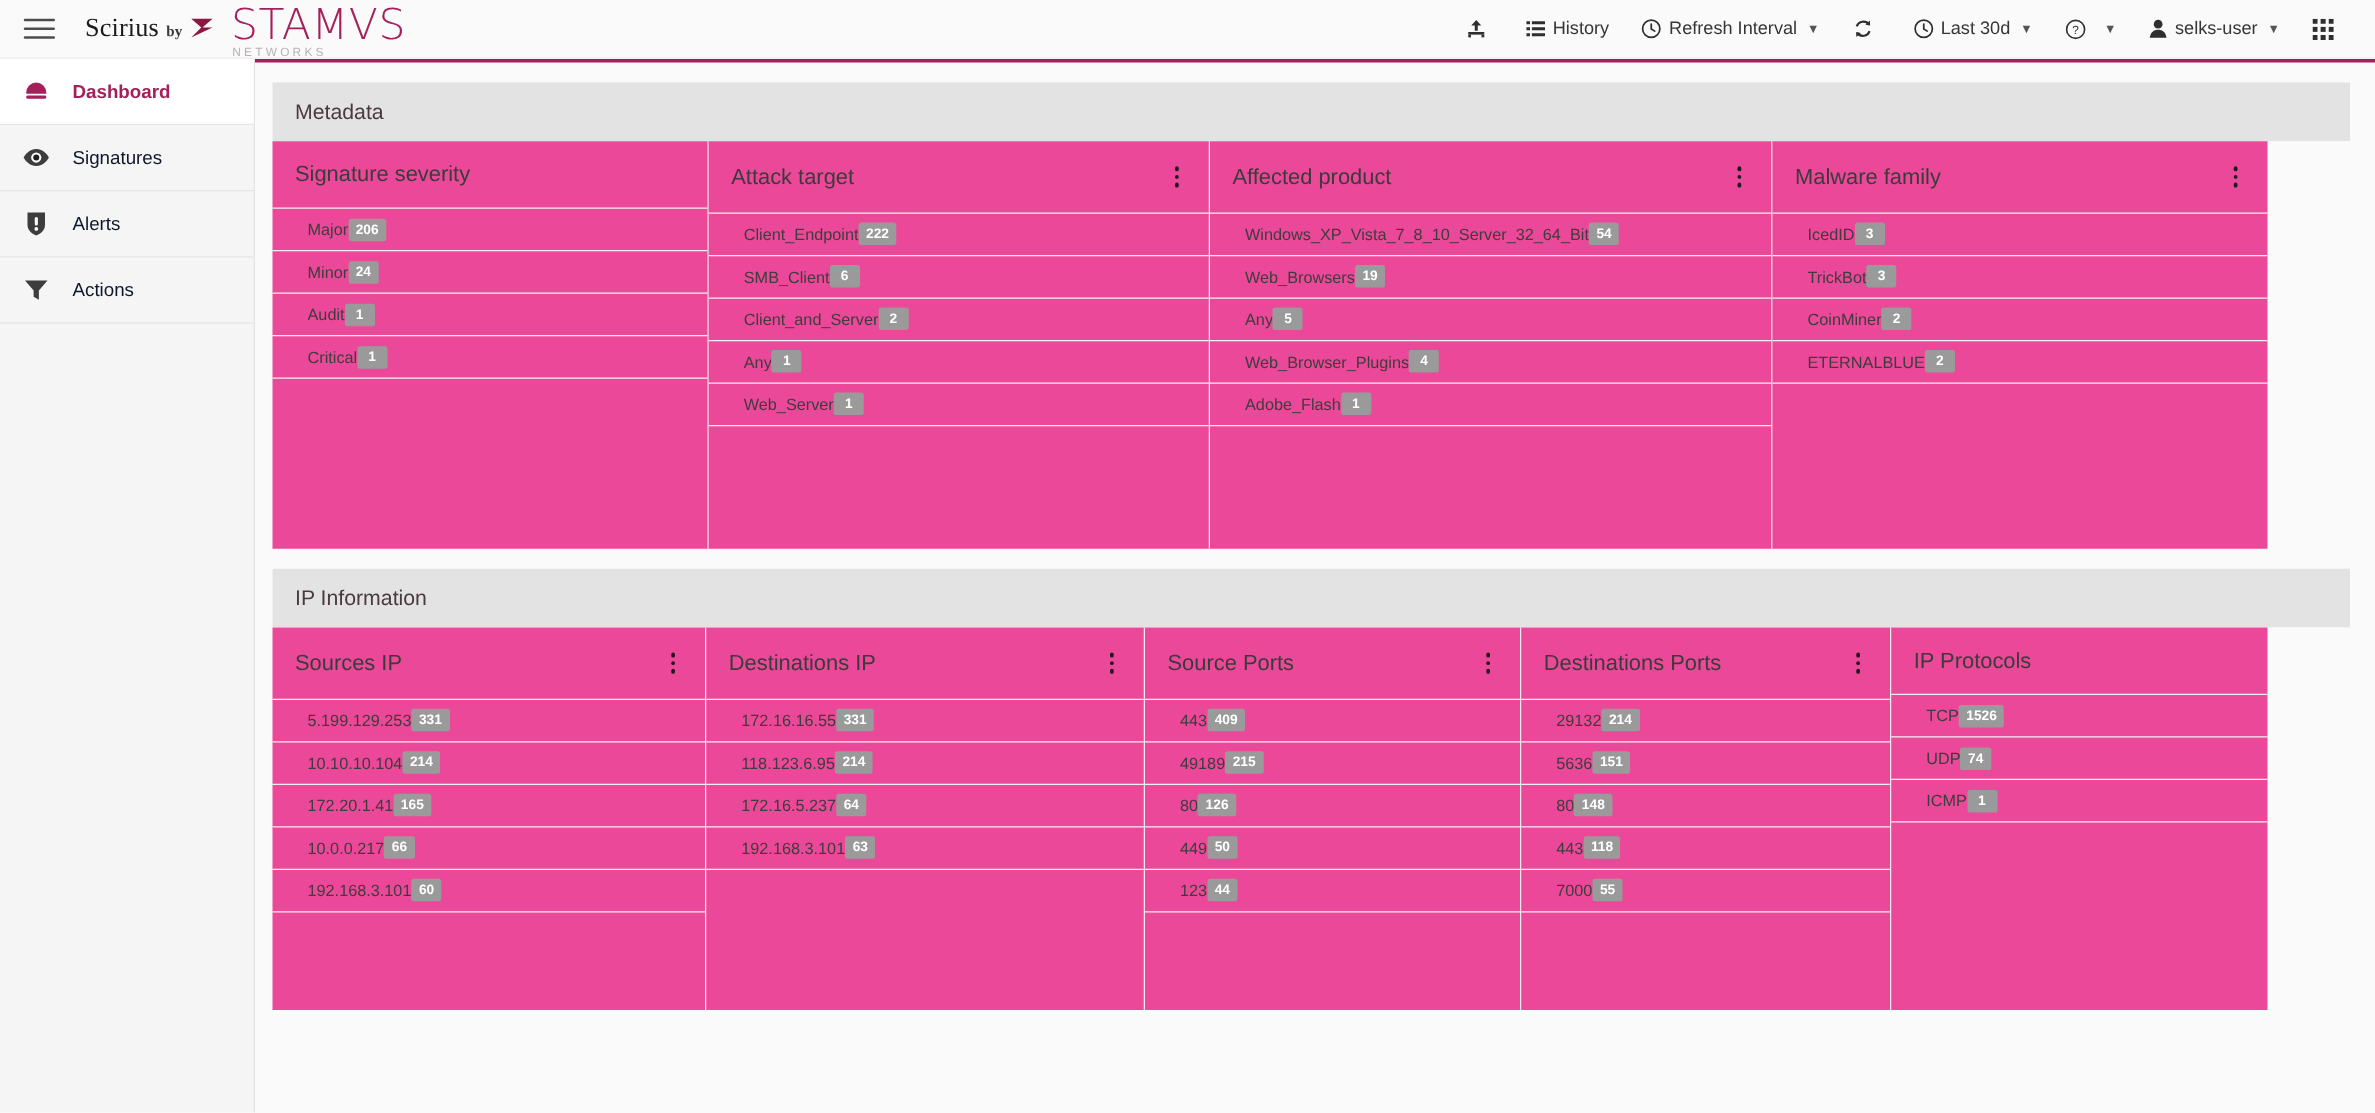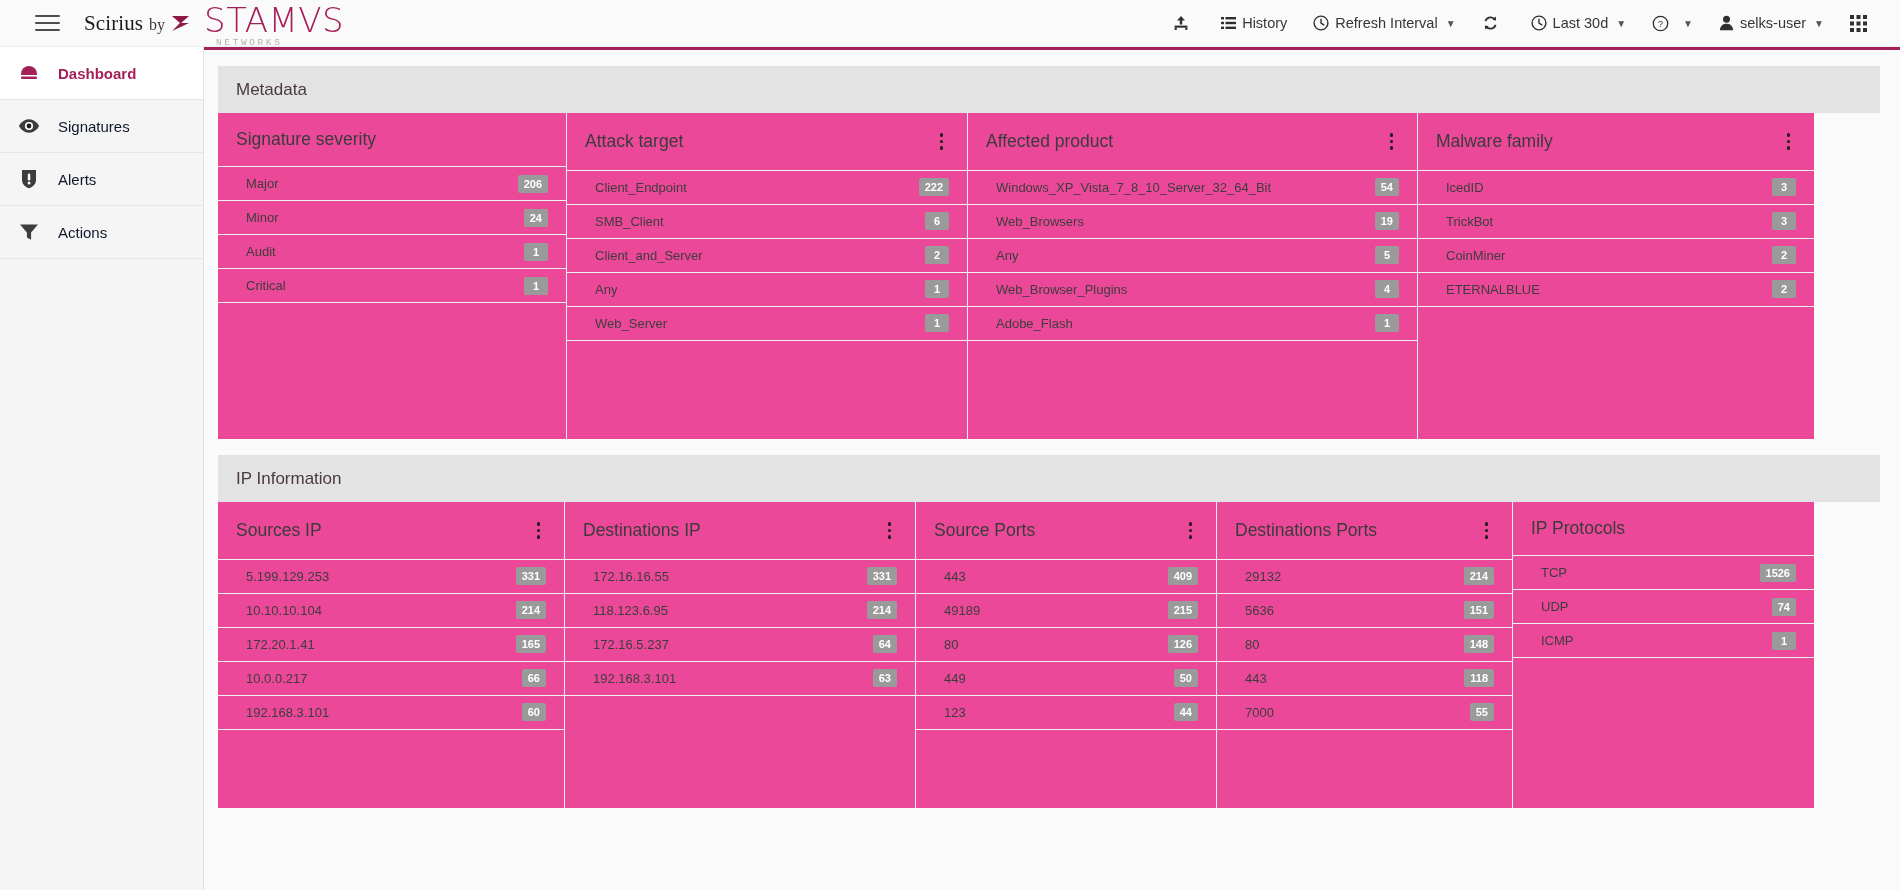--- a/index.html
+++ b/index.html
@@ -11,49 +11,48 @@
     overflow: hidden;
   }
 
   
   .topbar {
     position: absolute; top: 0; left: 0; right: 0; height: 47px;
     background: #fafafa;
     display: flex; align-items: center;
     border-bottom: 1px solid #ededed;
     z-index: 20;
-    padding-left: 16px;
   }
   .hamburger {
     width: 62px; height: 46px;
     display: flex; flex-direction: column; align-items: center; justify-content: center;
     gap: 5px; cursor: pointer;
   }
   .hamburger span { display:block; width: 25px; height: 2px; background: #4d4d4d; border-radius: 1px; }
 
   .brand { display: flex; align-items: baseline; gap: 6px; margin-left: 6px; }
   .brand-scirius {
     font-family: "Liberation Serif", serif;
     font-size: 21px; color: #1b1b1b; letter-spacing: .1px;
   }
-  .brand-by { font-family:"Liberation Serif", serif; font-size: 16px; color: #3a3a3a; }
+  .brand-by { font-family:"Liberation Serif", serif; font-size: 12px; color: #3a3a3a; font-weight: bold; }
   .brand-logo-mark {
     display:inline-block; width: 26px; height: 19px; position: relative; top: 3px;
     margin-right: 1px;
   }
   .brand-stamus {
     display: inline-flex; flex-direction: column; line-height: 1; position: relative; top: 2px;
   }
   .brand-stamus-main {
     font-size: 34px; letter-spacing: .5px; color: #a4205a;
     font-family: "DejaVu Sans", sans-serif; font-weight: 300;
   }
   .brand-stamus-sub {
     font-size: 9.5px; letter-spacing: 2.6px; color: #b9b0b3;
-    font-family: Liberation Mono, monospace; margin-top: 1px; margin-left: 12px;
+    font-family: Liberation Sans, sans-serif; margin-top: 1px; margin-left: 1px;
   }
 
   .top-actions { margin-left: auto; display: flex; align-items: center; gap: 0; padding-right: 14px; }
   .tb-item {
     display: flex; align-items: center; gap: 6px;
     padding: 0 13px; height: 46px; cursor: pointer;
     font-size: 14.5px; color: #363636; white-space: nowrap;
   }
   .tb-item svg { display: block; }
   .caret { font-size: 10px; color: #555; margin-left: 2px; }
@@ -95,21 +94,21 @@
   .card-head {
     display: flex; align-items: center; justify-content: space-between;
     padding: 16px 18px 16px 18px; border-bottom: 1px solid #f0f0f0;
   }
   .card-title { font-size: 17.5px; color: #3b3b3b; font-weight: 400; }
   .kebab { display:flex; flex-direction: column; gap: 3px; padding: 4px 6px; cursor: pointer; }
   .kebab i { display:block; width: 3.5px; height: 3.5px; background: #1c1c1c; border-radius: 50%; }
 
   .card-rows { flex: 1; }
   .row {
-    display: flex; align-items: center; justify-content: space-between;
+    display: flex; align-items: center; justify-content: flex-start;
     height: 34px; padding: 0 18px 0 28px;
     border-bottom: 1px solid #f2f2f2;
     font-size: 13px; color: #3d3d3d;
   }
   .row:last-child { border-bottom: 1px solid #f2f2f2; }
   .row-label { overflow: hidden; white-space: nowrap; }
   .badge {
     background: #9a9a9a; color: #fff; font-size: 11px; font-weight: 700;
     min-width: 24px; text-align: center; padding: 2px 6px; border-radius: 2px;
     line-height: 14px;

